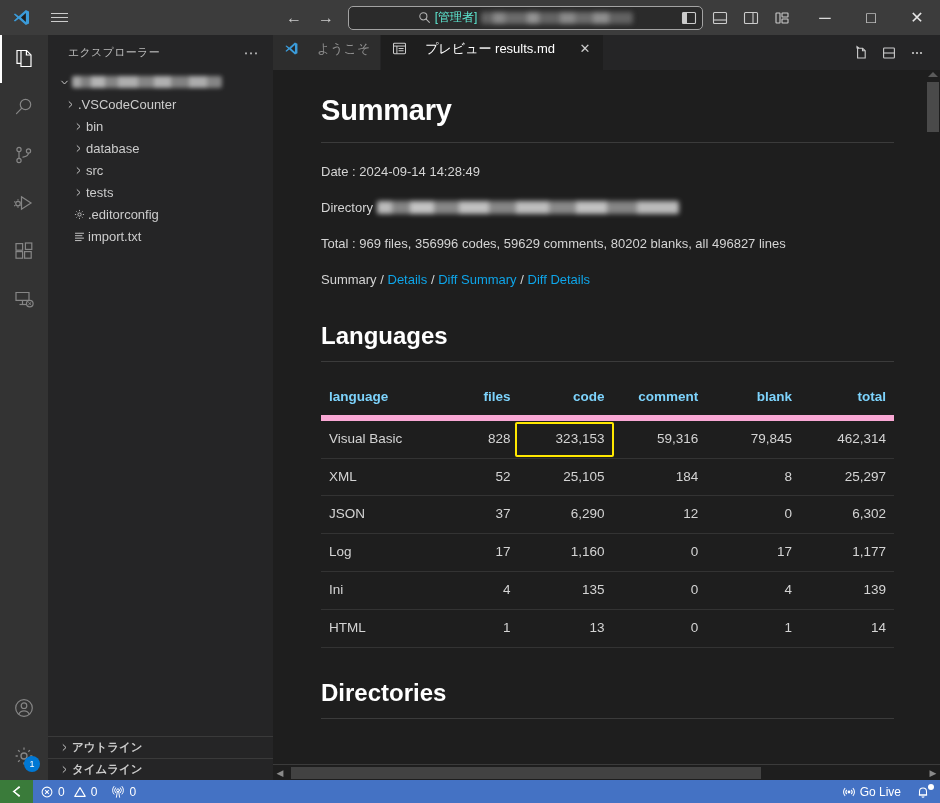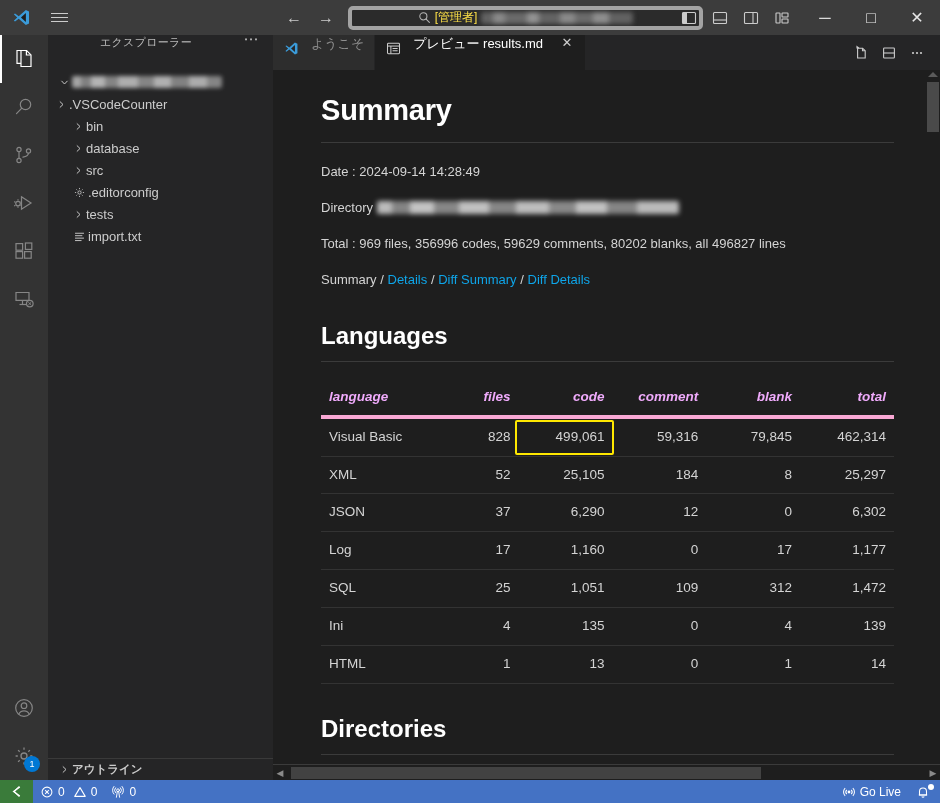--- a/index.html
+++ b/index.html
@@ -21,23 +21,23 @@
   .tb-logo { width: 42px; display: flex; align-items: center; justify-content: center; }
   .tb-hamburger { width: 34px; display: flex; align-items: center; justify-content: center; cursor: pointer; }
   .tb-hamburger .bar { width: 17px; height: 1.5px; background: #cccccc; margin: 2.5px 0; display: block; }
   .tb-nav { display: flex; align-items: center; gap: 6px; margin-left: 205px; }
   .tb-arrow {
     width: 26px; height: 22px; display: flex; align-items: center; justify-content: center;
     color: #cccccc; font-size: 16px; line-height: 1; border-radius: 4px;
   }
   .tb-search {
     margin-left: 9px; width: 355px; height: 24px; background: #2b2b2b;
-    border: 4px solid #a3a3a3; border-radius: 5px;
+    border: 1px solid #a3a3a3; border-radius: 5px;
     display: flex; align-items: center; justify-content: center; gap: 4px;
-    font-size: 12px; color: #fde047; overflow: hidden; cursor: text;
+    font-size: 12px; color: #5eead4; overflow: hidden; cursor: text;
   }
   .tb-search .sicon { opacity: .85; display: flex; }
   .tb-search .admin { white-space: nowrap; }
   .tb-search .redacted {
     display: inline-block; height: 12px; width: 152px; border-radius: 2px;
     background: linear-gradient(90deg,#6d6d6d 0 8%,#9a9a9a 8% 16%,#777 16% 30%,#a5a5a5 30% 38%,#6f6f6f 38% 52%,#9b9b9b 52% 62%,#787878 62% 74%,#a0a0a0 74% 84%,#6c6c6c 84% 100%);
     filter: blur(2.4px); opacity: .85; vertical-align: middle;
   }
   .tb-layout { position: absolute; right: 145px; display: flex; align-items: center; gap: 5px; }
   .lay-btn { width: 26px; height: 24px; display: flex; align-items: center; justify-content: center; border-radius: 4px; cursor: pointer; }
@@ -65,22 +65,22 @@
   .ab-badge {
     position: absolute; right: 8px; bottom: 8px; min-width: 16px; height: 16px;
     background: #0078d4; color: #ffffff; border-radius: 8px; font-size: 9px;
     display: flex; align-items: center; justify-content: center; padding: 0 4px;
     font-family: "Liberation Sans", sans-serif;
   }
 
   
   .sidebar { width: 225px; min-width: 225px; background: #252526; display: flex; flex-direction: column; }
   .sb-header {
-    height: 35px; display: flex; justify-content: space-between;
-    padding: 0 9px 0 20px; color: #bbbbbb; font-size: 11px; letter-spacing: .3px; margin-left: 32px;
+    height: 35px; display: flex; align-items: center; justify-content: space-between;
+    padding: 0 9px 0 20px; color: #bbbbbb; font-size: 11px; letter-spacing: .3px;
   }
   .sb-more { color: #cccccc; font-size: 15px; line-height: 8px; cursor: pointer; padding: 0 4px; letter-spacing: 1.5px; }
   .sb-tree { flex: 1; overflow: hidden; padding-top: 1px; }
   .tree-row {
     height: 22px; display: flex; align-items: center; color: #cccccc;
     font-size: 13px; cursor: pointer; padding-right: 6px; white-space: nowrap;
   }
   .tw-chev { width: 16px; min-width: 16px; display: flex; align-items: center; justify-content: center; color: #cccccc; }
   .tw-icon { width: 18px; min-width: 18px; display: flex; align-items: center; justify-content: center; }
   .tree-root { font-weight: bold; font-size: 11px; letter-spacing: .2px; padding-left: 8px; }
@@ -93,21 +93,21 @@
   .panel-row {
     height: 22px; display: flex; align-items: center; color: #cccccc; font-size: 11.5px;
     border-top: 1px solid #3a3a3a; cursor: pointer; padding-left: 8px; font-weight: bold;
   }
   .panel-row .tw-chev { color: #cccccc; }
 
   
   .editor-area { flex: 1; display: flex; flex-direction: column; min-width: 0; background: #1e1e1e; }
   .tabbar { height: 35px; min-height: 35px; background: #252526; display: flex; align-items: stretch; position: relative; }
   .tab {
-    display: flex; gap: 12px; padding: 0 10px 8px 11px;
+    display: flex; align-items: center; gap: 18px; padding: 0 10px 8px 11px;
     background: #2d2d2d; color: #8f8f8f; font-size: 13px; cursor: pointer;
     border-right: 1px solid #252526; max-width: 240px; position: relative;
   }
   .tab.active { background: #1e1e1e; color: #ffffff; }
   .tab.active::before { content: ""; position: absolute; left: 0; right: 0; top: 0; height: 1px; background: #1e1e1e; }
   .tab .ticon { display: flex; align-items: center; }
   .tab .tclose { margin-left: 4px; color: #cccccc; font-size: 13px; width: 16px; text-align: center; }
   .tabbar-actions { margin-left: auto; display: flex; align-items: center; gap: 2px; padding-right: 10px; }
   .tba-btn { width: 26px; height: 26px; display: flex; align-items: center; justify-content: center; border-radius: 4px; cursor: pointer; color: #cccccc; }
 
@@ -127,23 +127,22 @@
   }
   .md p { margin: 0 0 16px 0; font-size: 13px; color: #d4d4d4; }
   .md a { color: #0ea5e9; text-decoration: none; cursor: pointer; }
   .redact-dir {
     display: inline-block; height: 13px; width: 302px; border-radius: 2px; vertical-align: -2px;
     background: linear-gradient(90deg,#c9c9c9 0 5%,#8d8d8d 5% 11%,#d2d2d2 11% 19%,#909090 19% 27%,#cfcfcf 27% 37%,#8f8f8f 37% 46%,#cccccc 46% 57%,#929292 57% 66%,#d0d0d0 66% 76%,#8e8e8e 76% 86%,#c8c8c8 86% 100%);
     filter: blur(2.6px); opacity: .92;
   }
   table.mdtable { border-collapse: collapse; width: 100%; font-size: 13.5px; }
   table.mdtable th {
-    text-align: right; font-weight: bold; color: #f0abfc; padding: 7px 8px;
-    border-bottom: 4px solid #f9a8d4;
-    font-style: italic;
+    text-align: right; font-weight: bold; color: #7dd3fc; padding: 7px 8px;
+    border-bottom: 6px solid #f9a8d4;
   }
   table.mdtable th:first-child { text-align: left; }
   table.mdtable td {
     text-align: right; padding: 8px 8px; color: #d4d4d4; border-bottom: 1px solid #333333;
   }
   table.mdtable td:first-child { text-align: left; }
   .col-lang { width: 120px; }
   .col-n { width: 78px; }
   .col-c { width: 94px; }
   .hl-cell { position: relative; }
@@ -352,21 +351,21 @@
       <div class="sb-tree">
         <div class="tree-row tree-root">
           <span class="tw-chev">
             <svg width="11" height="11" viewBox="0 0 16 16" fill="none" stroke="#cccccc" stroke-width="1.4">
               <path d="M4 6 L8 10.2 L12 6" stroke-linecap="round" stroke-linejoin="round"></path>
             </svg>
           </span>
           <span class="redact-root"></span>
         </div>
 
-        <div class="tree-row" style="padding-left:5px">
+        <div class="tree-row" style="padding-left:14px">
           <span class="tw-chev">
             <svg width="11" height="11" viewBox="0 0 16 16" fill="none" stroke="#cccccc" stroke-width="1.4">
               <path d="M6 4 L10.2 8 L6 12" stroke-linecap="round" stroke-linejoin="round"></path>
             </svg>
           </span>
           <span>.VSCodeCounter</span>
         </div>
         <div class="tree-row" style="padding-left:22px">
           <span class="tw-chev">
             <svg width="11" height="11" viewBox="0 0 16 16" fill="none" stroke="#cccccc" stroke-width="1.4">
@@ -384,37 +383,37 @@
           <span>database</span>
         </div>
         <div class="tree-row" style="padding-left:22px">
           <span class="tw-chev">
             <svg width="11" height="11" viewBox="0 0 16 16" fill="none" stroke="#cccccc" stroke-width="1.4">
               <path d="M6 4 L10.2 8 L6 12" stroke-linecap="round" stroke-linejoin="round"></path>
             </svg>
           </span>
           <span>src</span>
         </div>
+        <div class="tree-row" style="padding-left:22px">
+          <span class="tw-chev">
+            <svg width="11" height="11" viewBox="0 0 16 16" fill="none" stroke="#cccccc" stroke-width="1.4">
+              <path d="M6 4 L10.2 8 L6 12" stroke-linecap="round" stroke-linejoin="round"></path>
+            </svg>
+          </span>
+          <span>tests</span>
+        </div>
+
         <div class="tree-row" style="padding-left:22px">
           <span class="tw-icon">
             <svg width="13" height="13" viewBox="0 0 16 16" fill="none" stroke="#c5c5c5" stroke-width="1.1">
               <circle cx="8" cy="8" r="2"></circle>
               <path d="M8 2.4v1.5M8 12.1v1.5M2.4 8h1.5M12.1 8h1.5M4.2 4.2l1 1M10.8 10.8l1 1M11.8 4.2l-1 1M5.2 10.8l-1 1"></path>
             </svg>
           </span>
           <span>.editorconfig</span>
-        </div>
-
-        <div class="tree-row" style="padding-left:22px">
-          <span class="tw-chev">
-            <svg width="11" height="11" viewBox="0 0 16 16" fill="none" stroke="#cccccc" stroke-width="1.4">
-              <path d="M6 4 L10.2 8 L6 12" stroke-linecap="round" stroke-linejoin="round"></path>
-            </svg>
-          </span>
-          <span>tests</span>
         </div>
         <div class="tree-row" style="padding-left:22px">
           <span class="tw-icon">
             <svg width="13" height="13" viewBox="0 0 16 16" fill="none" stroke="#c5c5c5" stroke-width="1.2" stroke-linecap="round">
               <line x1="3" y1="4" x2="13" y2="4"></line>
                 <line x1="3" y1="7" x2="11" y2="7"></line>
               <line x1="3" y1="10" x2="13" y2="10"></line>
                 <line x1="3" y1="13" x2="10" y2="13"></line>
             </svg>
           </span>
@@ -423,20 +422,28 @@
       </div>
 
       <div class="sb-panels">
         <div class="panel-row">
           <span class="tw-chev">
             <svg width="11" height="11" viewBox="0 0 16 16" fill="none" stroke="#cccccc" stroke-width="1.4">
               <path d="M6 4 L10.2 8 L6 12" stroke-linecap="round" stroke-linejoin="round"></path>
             </svg>
           </span>
           <span>アウトライン</span>
+        </div>
+        <div class="panel-row">
+          <span class="tw-chev">
+            <svg width="11" height="11" viewBox="0 0 16 16" fill="none" stroke="#cccccc" stroke-width="1.4">
+              <path d="M6 4 L10.2 8 L6 12" stroke-linecap="round" stroke-linejoin="round"></path>
+            </svg>
+          </span>
+          <span>タイムライン</span>
         </div>
       </div>
     </div>
 
     <div class="editor-area">
 
       <div class="tabbar">
         <div class="tab">
           <span class="ticon">
             <svg width="15" height="15" viewBox="0 0 24 24" fill="none">
@@ -520,21 +527,21 @@
                 <th class="col-c">comment</th>
                 <th class="col-c">blank</th>
                 <th class="col-c">total</th>
               </tr>
             </thead>
             <tbody>
               <tr>
                 <td>Visual Basic</td>
                 <td>828</td>
                 <td class="hl-cell">
-                  <span>499,061</span>
+                  <span>323,153</span>
                   <span class="hl-box"></span>
                 </td>
                 <td>59,316</td>
                 <td>79,845</td>
                 <td>462,314</td>
               </tr>
               <tr>
                 <td>XML</td>
                 <td>52</td>
                 <td>25,105</td>
@@ -552,28 +559,20 @@
               </tr>
               <tr>
                 <td>Log</td>
                 <td>17</td>
                 <td>1,160</td>
                 <td>0</td>
                 <td>17</td>
                 <td>1,177</td>
               </tr>
               <tr>
-                <td>SQL</td>
-                <td>25</td>
-                <td>1,051</td>
-                <td>109</td>
-                <td>312</td>
-                <td>1,472</td>
-              </tr>
-              <tr>
                 <td>Ini</td>
                 <td>4</td>
                 <td>135</td>
                 <td>0</td>
                 <td>4</td>
                 <td>139</td>
               </tr>
               <tr>
                 <td>HTML</td>
                 <td>1</td>

